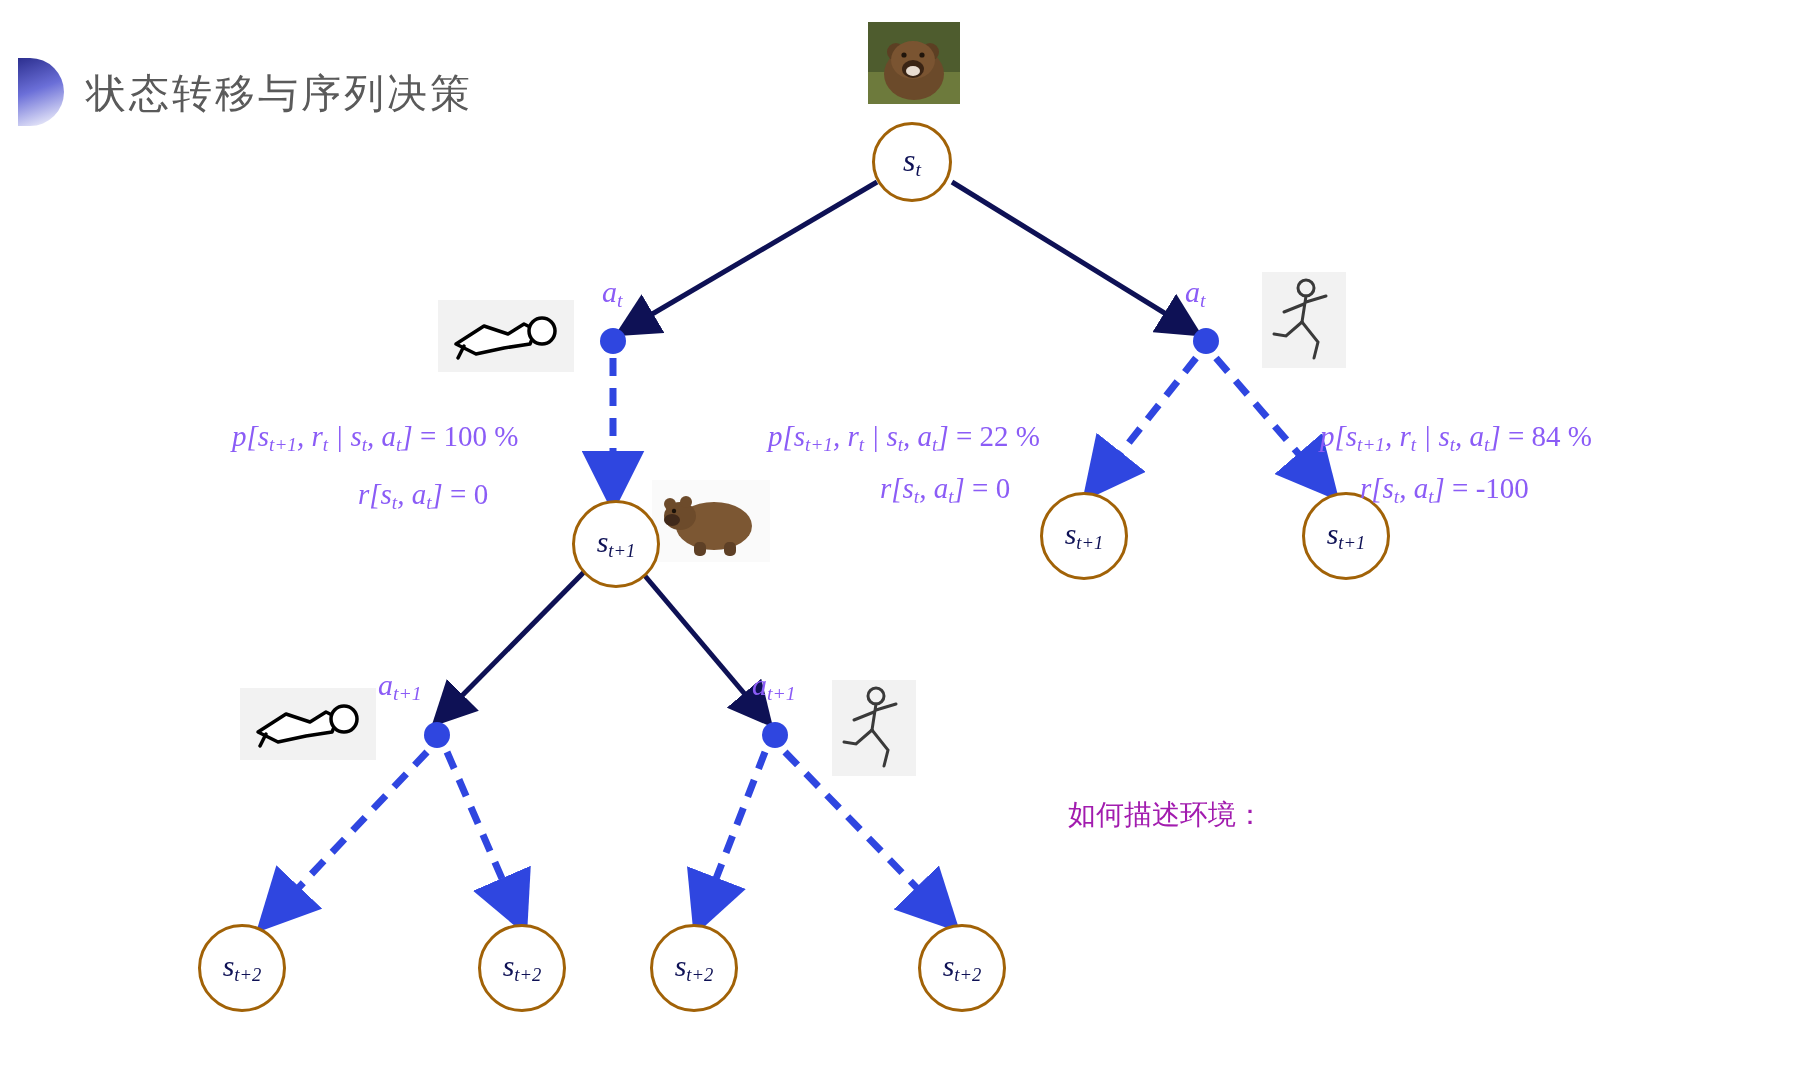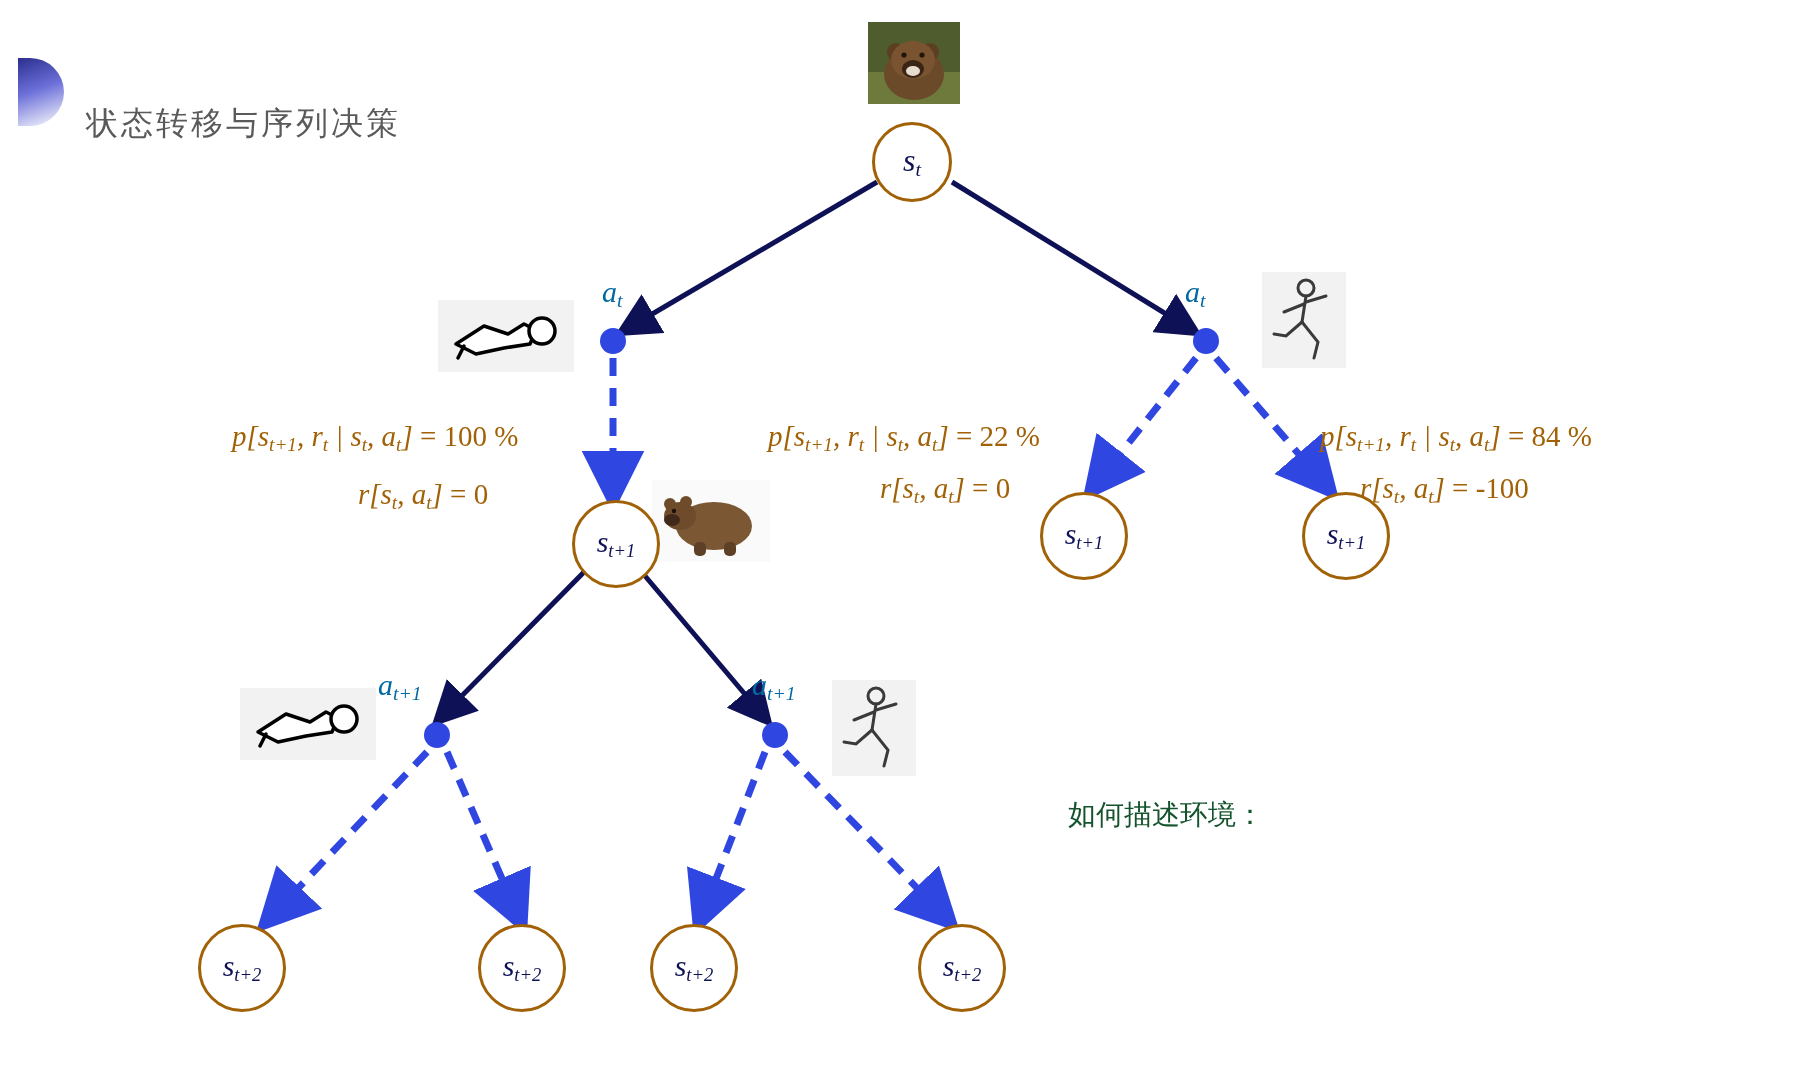--- a/index.html
+++ b/index.html
@@ -22,26 +22,25 @@
     top: 58px;
     width: 46px;
     height: 68px;
     background: linear-gradient(160deg, #2c2f8f 0%, #6b6fd8 45%, #ffffff 100%);
     border-radius: 0 40px 40px 0;
   }
   .page-title {
     position: absolute;
     left: 86px;
     top: 66px;
-    font-size: 32px;
+    font-size: 40px;
     letter-spacing: 3px;
     color: #5a5a5a;
     font-family: "DejaVu Sans", sans-serif;
     white-space: nowrap;
-    margin-top: 36px;
   }
 
   
   svg.canvas {
     position: absolute;
     left: 0; top: 0;
     width: 1808px;
     height: 1080px;
     overflow: visible;
   }
@@ -69,32 +68,32 @@
   .action-node {
     position: absolute;
     width: 26px;
     height: 26px;
     border-radius: 50%;
     background: #2f46e0;
   }
 
   .action-label {
     position: absolute;
-    color: #0369a1;
+    color: #8b5cf6;
     font-family: "Liberation Serif", serif;
     font-style: italic;
     font-size: 30px;
     white-space: nowrap;
   }
   .action-label .sub { font-size: 0.66em; vertical-align: -0.25em; }
 
   
   .formula {
     position: absolute;
-    color: #a16207;
+    color: #8b5cf6;
     font-family: "Liberation Serif", serif;
     font-style: italic;
     font-size: 29px;
     white-space: nowrap;
   }
   .formula .sub { font-size: 0.66em; vertical-align: -0.25em; }
   .formula .up { font-style: normal; }
 
   
   .img-tile {
@@ -102,21 +101,21 @@
     background: #f2f2f2;
     overflow: hidden;
   }
   .img-tile.plain { background: #ffffff; }
 
   
   .legend {
     position: absolute;
     left: 1068px;
     top: 790px;
-    color: #14532d;
+    color: #a21caf;
     font-family: "DejaVu Sans", sans-serif;
     font-size: 28px;
     line-height: 1.75;
     white-space: nowrap;
   }
   .legend .serif-it {
     font-family: "Liberation Serif", serif;
     font-style: italic;
   }
   .legend .sub { font-size: 0.66em; vertical-align: -0.25em; }

